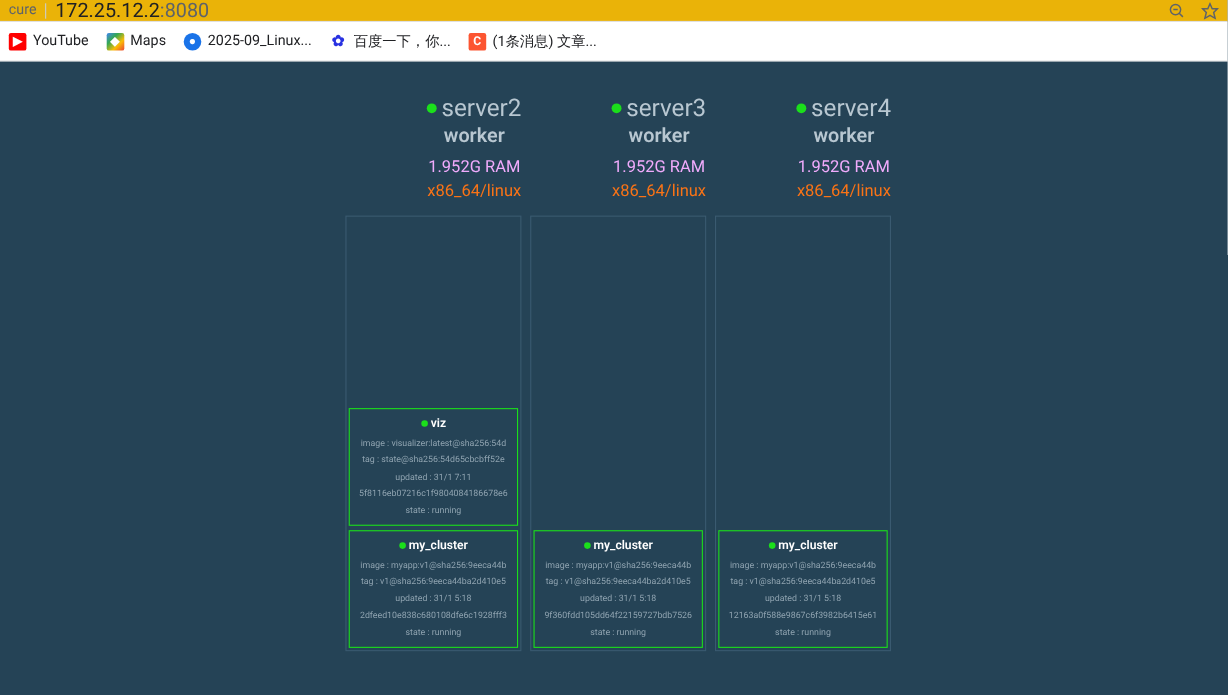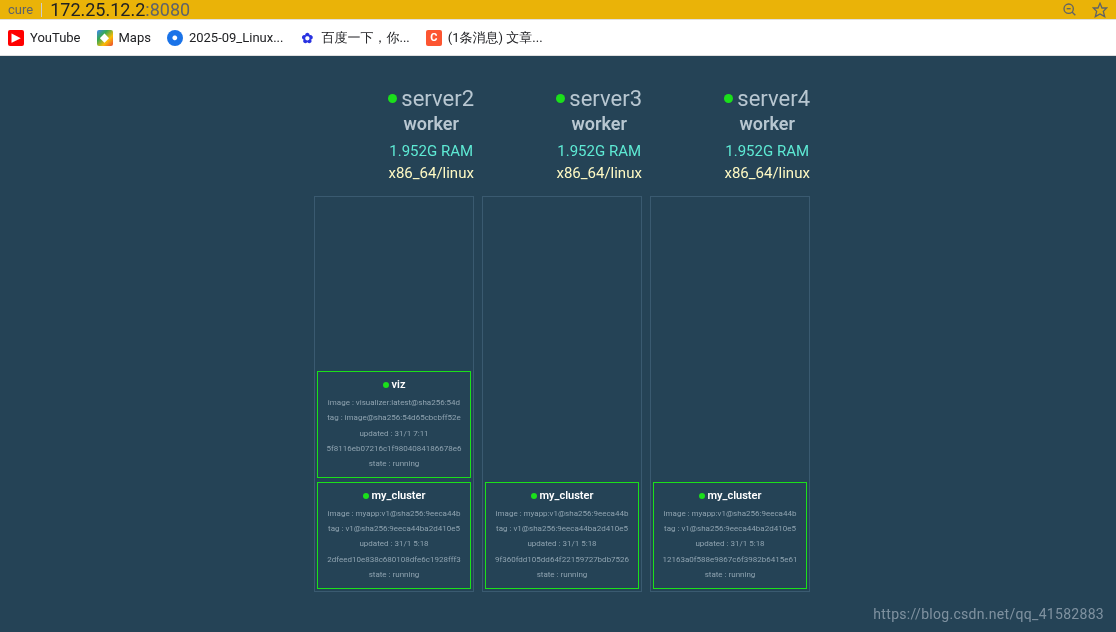--- a/index.html
+++ b/index.html
@@ -26,22 +26,22 @@
     
     
     .viz-container { background: #254356; min-height: 576px; padding-top: 20px; position: relative; }
     .nodes-wrapper { display: flex; justify-content: center; gap: 0; }
     .node-column { width: 168px; display: flex; flex-direction: column; align-items: flex-end; }
     
     .node-header { text-align: center; padding: 10px 0 6px; }
     .node-title { display: flex; align-items: center; justify-content: center; gap: 4px; font-size: 22px; color: #b8c7d1; font-weight: 400; }
     .status-dot { width: 9px; height: 9px; border-radius: 50%; background: #1bdf1b; display: inline-block; }
     .node-role { font-size: 18px; color: #b8c7d1; font-weight: 600; margin-top: 2px; }
-    .node-ram { font-size: 15px; color: #5eead4; margin-top: 8px; }
-    .node-arch { font-size: 15px; color: #fef9c3; margin-top: 4px; }
+    .node-ram { font-size: 15px; color: #f0abfc; margin-top: 8px; }
+    .node-arch { font-size: 15px; color: #f97316; margin-top: 4px; }
     
     .tasks-area { width: 160px; min-height: 396px; border: 1px solid #3a5a70; margin-top: 8px; display: flex; flex-direction: column; justify-content: flex-end; padding: 2px; gap: 4px; }
     
     .task-card { border: 1px solid #1bdf1b; padding: 6px 2px; text-align: center; }
     .task-title { display: flex; align-items: center; justify-content: center; gap: 3px; font-size: 11px; color: #fff; font-weight: 600; margin-bottom: 4px; }
     .task-dot { width: 6px; height: 6px; border-radius: 50%; background: #1bdf1b; display: inline-block; }
     .task-line { font-size: 8px; color: #8fa3b0; line-height: 1.9; white-space: nowrap; overflow: hidden; }
     
     .watermark { position: absolute; bottom: 10px; right: 12px; color: rgba(200,210,220,0.55); font-size: 14px; letter-spacing: 0.3px; }
   </style>
@@ -105,21 +105,21 @@
     <div class="node-ram">1.952G RAM</div>
     <div class="node-arch">x86_64/linux</div>
   </div>
         <div class="tasks-area">
           <div class="task-card">
       <div class="task-title">
         <span class="task-dot"></span>
         <span>viz</span>
       </div>
       <div class="task-line">image : visualizer:latest@sha256:54d</div>
-      <div class="task-line">tag : image@sha256:54d65cbcbff52e</div>
+      <div class="task-line">tag : state@sha256:54d65cbcbff52e</div>
       <div class="task-line">updated : 31/1 7:11</div>
       <div class="task-line">5f8116eb07216c1f9804084186678e6</div>
       <div class="task-line">state : running</div>
     </div>
           <div class="task-card">
       <div class="task-title">
         <span class="task-dot"></span>
         <span>my_cluster</span>
       </div>
       <div class="task-line">image : myapp:v1@sha256:9eeca44b</div>
@@ -172,14 +172,13 @@
       </div>
       <div class="task-line">image : myapp:v1@sha256:9eeca44b</div>
       <div class="task-line">tag : v1@sha256:9eeca44ba2d410e5</div>
       <div class="task-line">updated : 31/1 5:18</div>
       <div class="task-line">12163a0f588e9867c6f3982b6415e61</div>
       <div class="task-line">state : running</div>
     </div>
         </div>
       </div>
     </div>
-  <div class="watermark">https://blog.csdn.net/qq_41582883</div>
 </div>
 
 </body></html>

